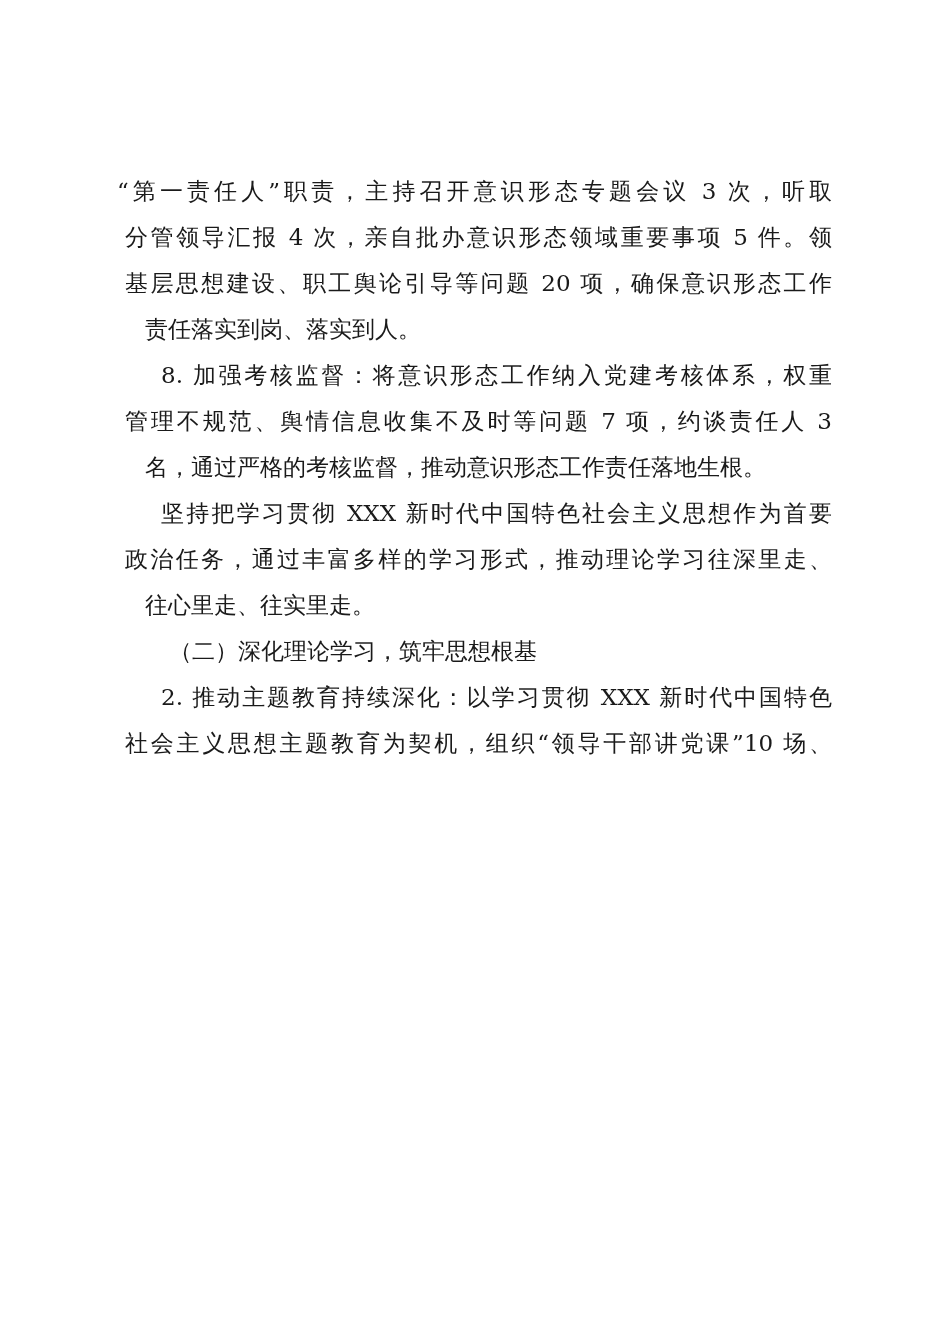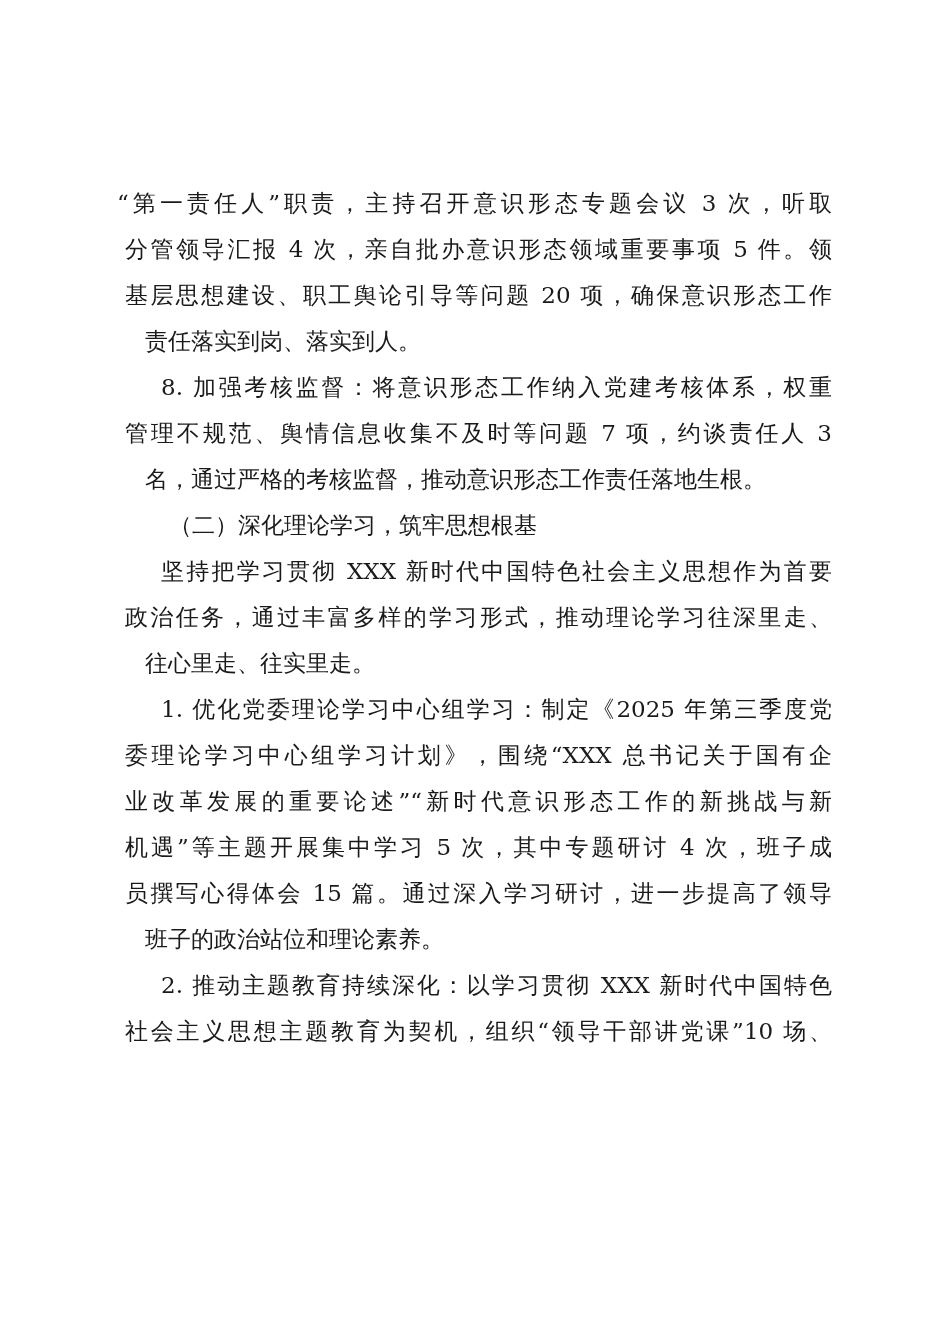--- a/index.html
+++ b/index.html
@@ -1,20 +1,20 @@
 <!DOCTYPE html>
 <html><head>
 <meta charset="utf-8">
 <style>
   html, body { margin: 0; padding: 0; background: #ffffff; }
   body { width: 950px; height: 1344px; position: relative; overflow: hidden; }
   .page {
     position: absolute;
     left: 125px;
-    top: 180px;
+    top: 168px;
     width: 707px;
     font-family: "DejaVu Serif", "Liberation Serif", serif;
     font-size: 23px;
     color: #1a1a1a;
   }
   .line {
     height: 46px;
     line-height: 46px;
     white-space: nowrap;
     text-align: justify;
@@ -39,36 +39,28 @@
     <span class="line last">责任落实到岗、落实到人。</span>
   </div>
 
   <div>
     <span class="line indent">8. 加强考核监督：将意识形态工作纳入党建考核体系，权重</span>
     <span class="line">管理不规范、舆情信息收集不及时等问题 7 项，约谈责任人 3</span>
     <span class="line last">名，通过严格的考核监督，推动意识形态工作责任落地生根。</span>
   </div>
 
   <div>
-    <span class="line heading">（二）深化理论学习，筑牢思想根基</span>
-  </div>
-
-  <div>
     <span class="line indent">坚持把学习贯彻 XXX 新时代中国特色社会主义思想作为首要</span>
     <span class="line">政治任务，通过丰富多样的学习形式，推动理论学习往深里走、</span>
     <span class="line last">往心里走、往实里走。</span>
   </div>
 
   <div>
-    <span class="line indent">1. 优化党委理论学习中心组学习：制定《2025 年第三季度党</span>
-    <span class="line">委理论学习中心组学习计划》，围绕“XXX 总书记关于国有企</span>
-    <span class="line">业改革发展的重要论述”“新时代意识形态工作的新挑战与新</span>
-    <span class="line">机遇”等主题开展集中学习 5 次，其中专题研讨 4 次，班子成</span>
-    <span class="line">员撰写心得体会 15 篇。通过深入学习研讨，进一步提高了领导</span>
-    <span class="line last">班子的政治站位和理论素养。</span>
+    <span class="line heading">（二）深化理论学习，筑牢思想根基</span>
   </div>
+
 
   <div>
     <span class="line indent">2. 推动主题教育持续深化：以学习贯彻 XXX 新时代中国特色</span>
     <span class="line">社会主义思想主题教育为契机，组织“领导干部讲党课”10 场、</span>
   </div>
 
 </div>
 
 </body></html>

